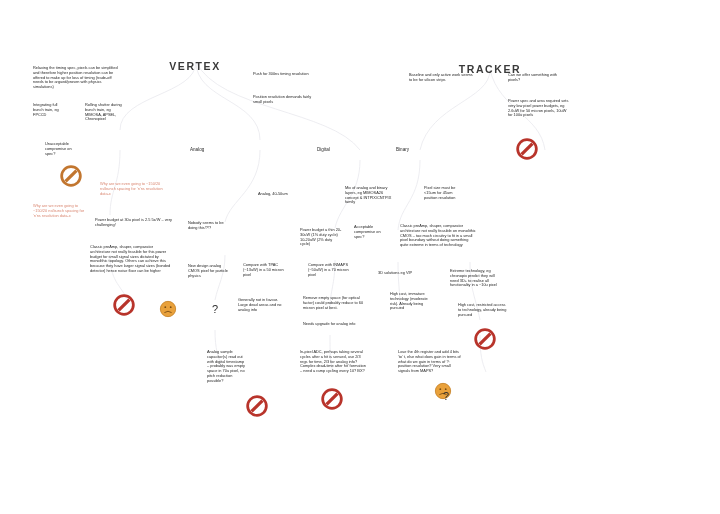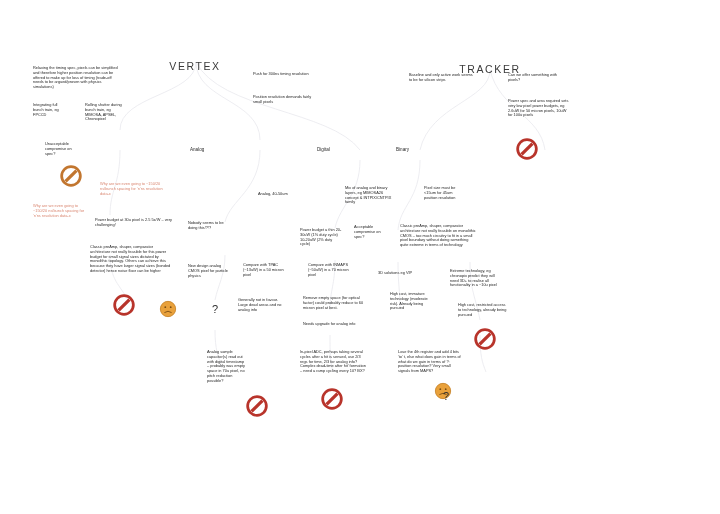--- a/index.html
+++ b/index.html
@@ -11,21 +11,21 @@
     overflow:hidden;
     color:#262626;
   }
   #canvas{position:absolute;left:0;top:0;width:720px;height:514px;}
   .node{position:absolute;line-height:1.22;}
   .hdr{
     font-size:10.5px;
     letter-spacing:1.6px;
     color:#3a3a3a;
     text-align:center;
-    font-weight:400;
+    font-weight:700;
   }
   .txt{font-size:3.9px;color:#1f1f1f;}
   .rowlabel{font-size:4.6px;color:#2a2a2a;}
   .redfaint{color:#d9856f;}
   .q{font-size:11px;color:#2f2f2f;font-weight:400;}
   .icon{position:absolute;}
   svg{display:block;}
   .curve{position:absolute;left:0;top:0;pointer-events:none;}
 </style>
 </head>

